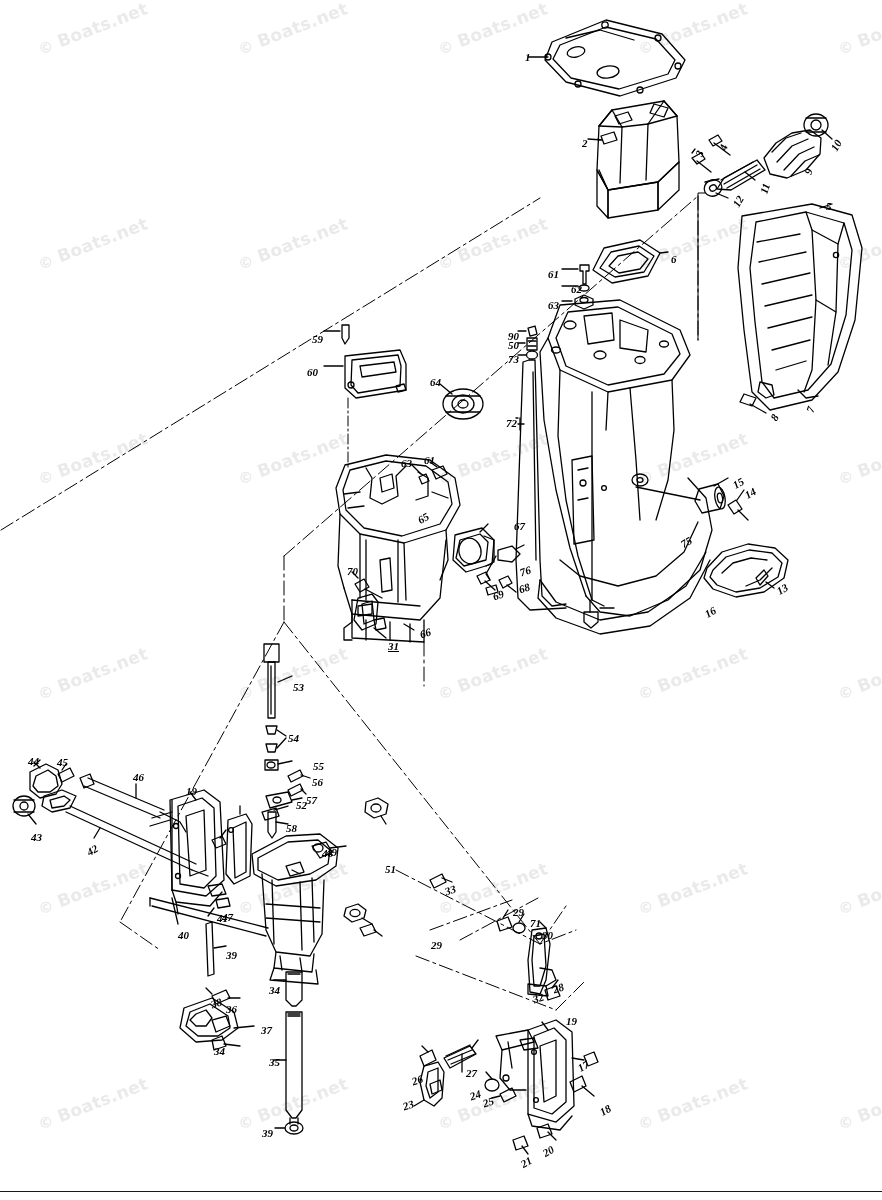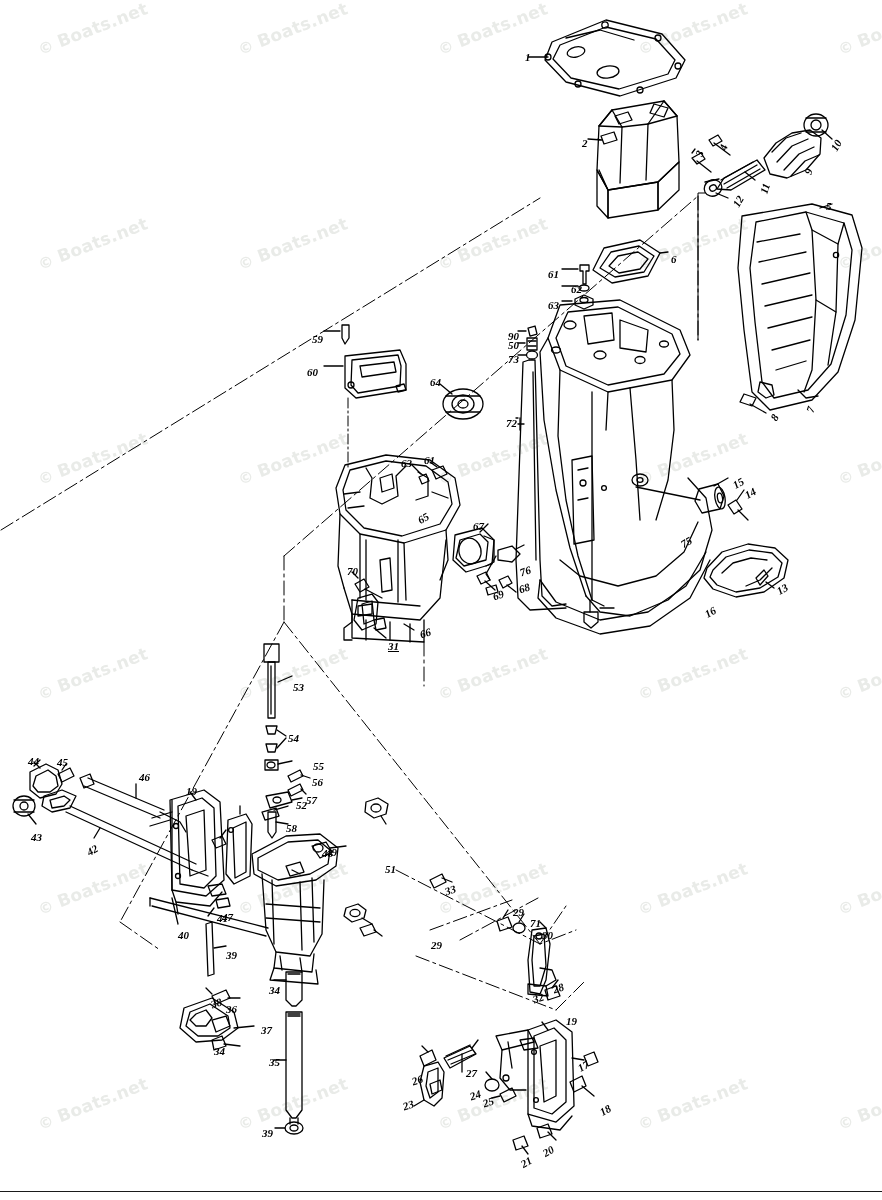--- a/index.html
+++ b/index.html
@@ -687,21 +687,21 @@
       <div class="lab it" style="left: 226px; top: 1004px;">36</div>
       <div class="lab it" style="left: 261px; top: 1025px;">37</div>
       <div class="lab it r-18" style="left: 211px; top: 998px;">38</div>
       <div class="lab it" style="left: 226px; top: 950px;">39</div>
       <div class="lab it" style="left: 178px; top: 930px;">40</div>
       <div class="lab it" style="left: 217px; top: 913px;">41</div>
       <div class="lab it r-30" style="left: 87px; top: 845px;">42</div>
       <div class="lab it" style="left: 31px; top: 832px;">43</div>
       <div class="lab it" style="left: 28px; top: 756px;">44</div>
       <div class="lab it" style="left: 57px; top: 757px;">45</div>
-      <div class="lab it" style="left: 133px; top: 772px; margin-left: 6px;">46</div>
+      <div class="lab it" style="left: 133px; top: 772px;">46</div>
       <div class="lab it" style="left: 222px; top: 912px;">47</div>
       <div class="lab it" style="left: 322px; top: 848px;">48</div>
       <div class="lab it" style="left: 326px; top: 847px;">49</div>
       <div class="lab it" style="left: 508px; top: 340px;">50</div>
       <div class="lab it" style="left: 385px; top: 864px;">51</div>
       <div class="lab it" style="left: 296px; top: 800px;">52</div>
       <div class="lab it" style="left: 293px; top: 682px;">53</div>
       <div class="lab it" style="left: 288px; top: 733px;">54</div>
       <div class="lab it" style="left: 313px; top: 761px;">55</div>
       <div class="lab it" style="left: 312px; top: 777px;">56</div>
@@ -710,21 +710,21 @@
       <div class="lab it" style="left: 312px; top: 334px;">59</div>
       <div class="lab it" style="left: 307px; top: 367px;">60</div>
       <div class="lab it" style="left: 548px; top: 269px;">61</div>
       <div class="lab it" style="left: 548px; top: 284px; margin-left: 23px;">62</div>
       <div class="lab it" style="left: 548px; top: 300px;">63</div>
       <div class="lab it" style="left: 401px; top: 458px;">63</div>
       <div class="lab it" style="left: 424px; top: 455px;">61</div>
       <div class="lab it" style="left: 430px; top: 377px;">64</div>
       <div class="lab it r-30" style="left: 418px; top: 513px;">65</div>
       <div class="lab it r-18" style="left: 420px; top: 628px;">66</div>
-      <div class="lab it" style="left: 473px; top: 521px;">67</div>
+      <div class="lab it" style="left: 514px; top: 521px;">67</div>
       <div class="lab it r-18" style="left: 519px; top: 583px;">68</div>
       <div class="lab it r-18" style="left: 493px; top: 590px;">69</div>
       <div class="lab it" style="left: 347px; top: 566px;">70</div>
       <div class="lab it" style="left: 530px; top: 918px;">71</div>
       <div class="lab it" style="left: 506px; top: 418px;">72</div>
       <div class="lab it" style="left: 508px; top: 354px; text-align: right;">73</div>
       <div class="lab it" style="left: 508px; top: 331px;">90</div>
       <div class="lab it r-30" style="left: 681px; top: 537px;">75</div>
       <div class="lab it r-18" style="left: 520px; top: 566px;">76</div>
     </div>

